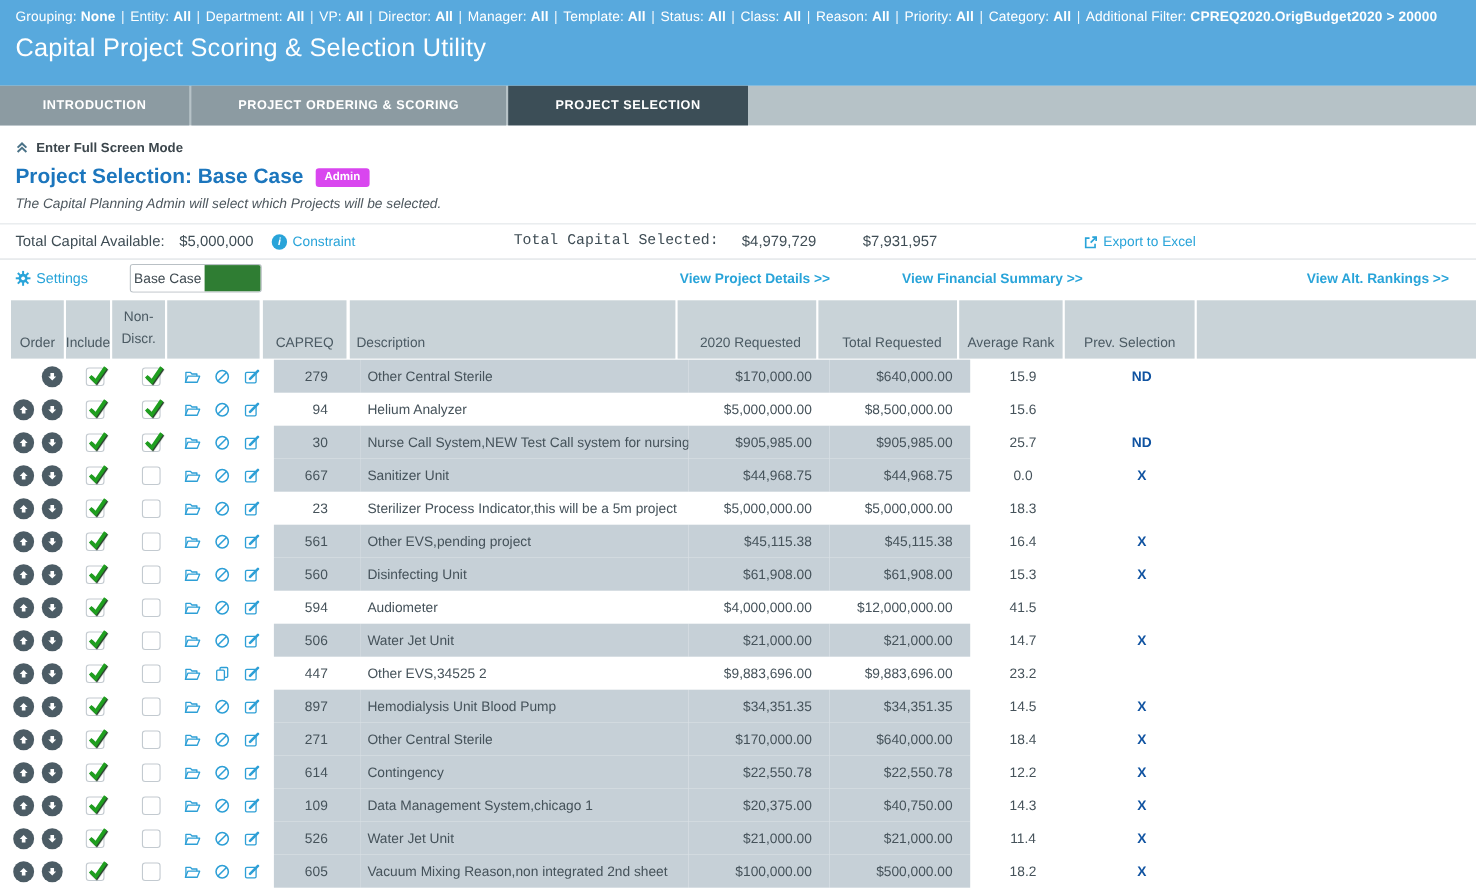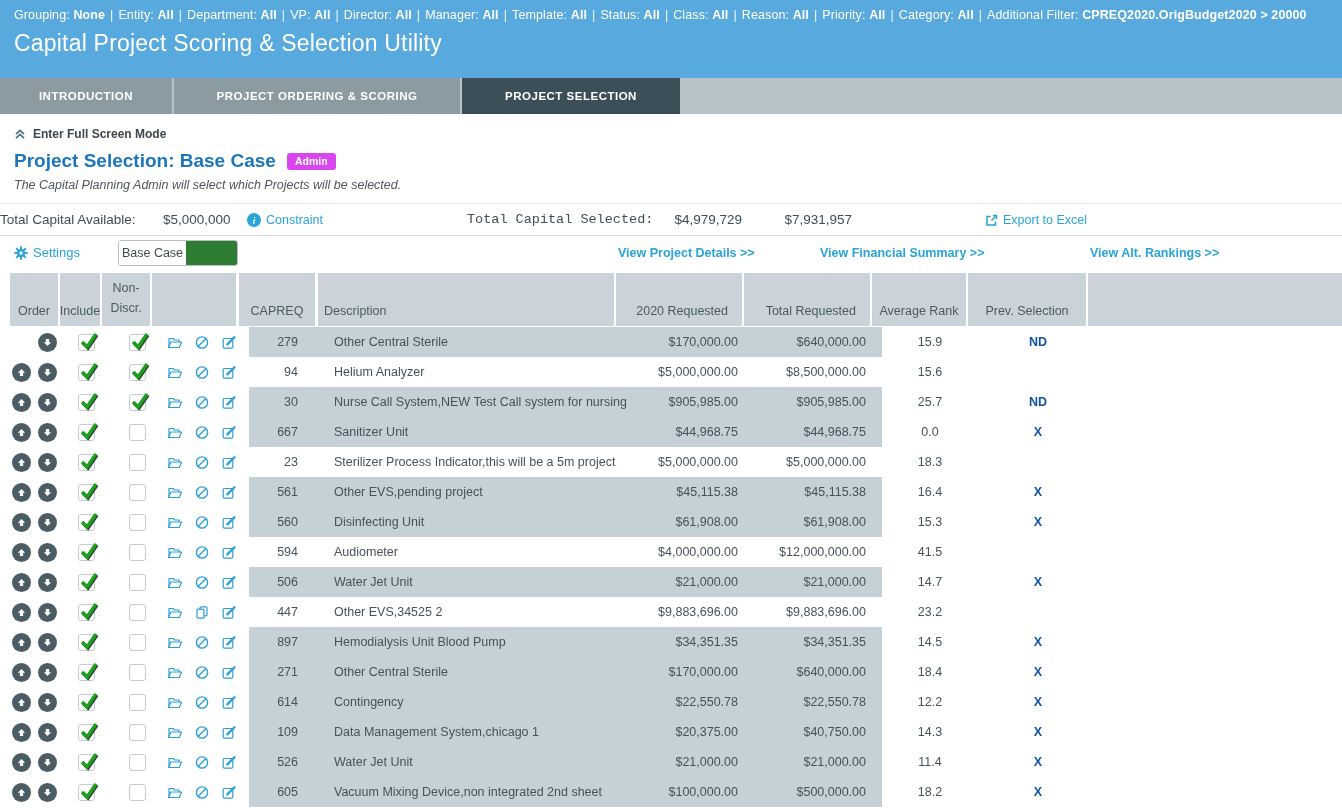--- a/index.html
+++ b/index.html
@@ -124,21 +124,21 @@
     </div>
 
     <div class="page-title">
       <span class="t">Project Selection: Base Case</span>
       <span class="badge">Admin</span>
     </div>
 
     <div class="subtitle">The Capital Planning Admin will select which Projects will be selected.</div>
 
     <div class="summary">
-      <span class="pos" style="left:0;">Total Capital Available:</span>
+      <span class="pos" style="left:14px;">Total Capital Available:</span>
       <span class="pos" style="left:163px;">$5,000,000</span>
       <span class="pos lnk" style="left:247px; font-size:12.5px; top:9px;">
         <span class="info-circ">i</span>
         <span>Constraint</span>
       </span>
       <span class="pos" style="left:467px;font-family:Liberation Mono, monospace;">Total Capital Selected:</span>
       <span class="pos" style="left:642px; width:100px; text-align:right;">$4,979,729</span>
       <span class="pos" style="left:752px; width:100px; text-align:right;">$7,931,957</span>
       <span class="pos lnk" style="left:985px; font-size:12.5px; top:9px;">
         <span style="display:inline-flex;">
@@ -171,21 +171,21 @@
           </svg>
         </span>
         <span>Settings</span>
       </span>
       <span class="pos scenario" style="left:118px; top:4px;">
         <span class="sc-name">Base Case</span>
         <span class="sc-btn"></span>
       </span>
       <span class="pos view-lnk" style="left:618px; top:10px;">View Project Details &gt;&gt;</span>
       <span class="pos view-lnk" style="left:820px; top:10px;">View Financial Summary &gt;&gt;</span>
-      <span class="pos view-lnk" style="left:1090px; top:10px;">View Alt. Rankings &gt;&gt;</span>
+      <span class="pos view-lnk" style="left:1188px; top:10px;">View Alt. Rankings &gt;&gt;</span>
     </div>
 
     <section class="table">
       <div class="thead">
         <div class="th th-order">
             <span>Order</span>
           </div>
         <div class="th th-include">
             <span>Include</span>
           </div>
@@ -1024,21 +1024,21 @@
                 </svg>
               </span>
               <span class="row-icon">
                 <svg viewBox="0 0 15 15" fill="none" stroke="#2d9fd6">
                   <rect x="1.7" y="3.5" width="9.6" height="9.6" rx="1.2" stroke-width="1.2"></rect>
                   <path d="M5.8 9.4 L13 2.2" stroke-width="2.3" stroke-linecap="round"></path>
                 </svg>
               </span>
             </div>
             <div class="cell c-capreq hl">605</div>
-            <div class="cell c-desc hl">Vacuum Mixing Device,non integrated 2nd sheet</div>
+            <div class="cell c-desc hl">Vacuum Mixing Reason,non integrated 2nd sheet</div>
             <div class="cell c-r2020 hl">$100,000.00</div>
             <div class="cell c-total hl">$500,000.00</div>
             <div class="cell c-rank">18.2</div>
             <div class="cell c-prev">X</div>
             <div class="cell c-filler"></div>
           </div>
         </div>
     </section>
 
   </main>

